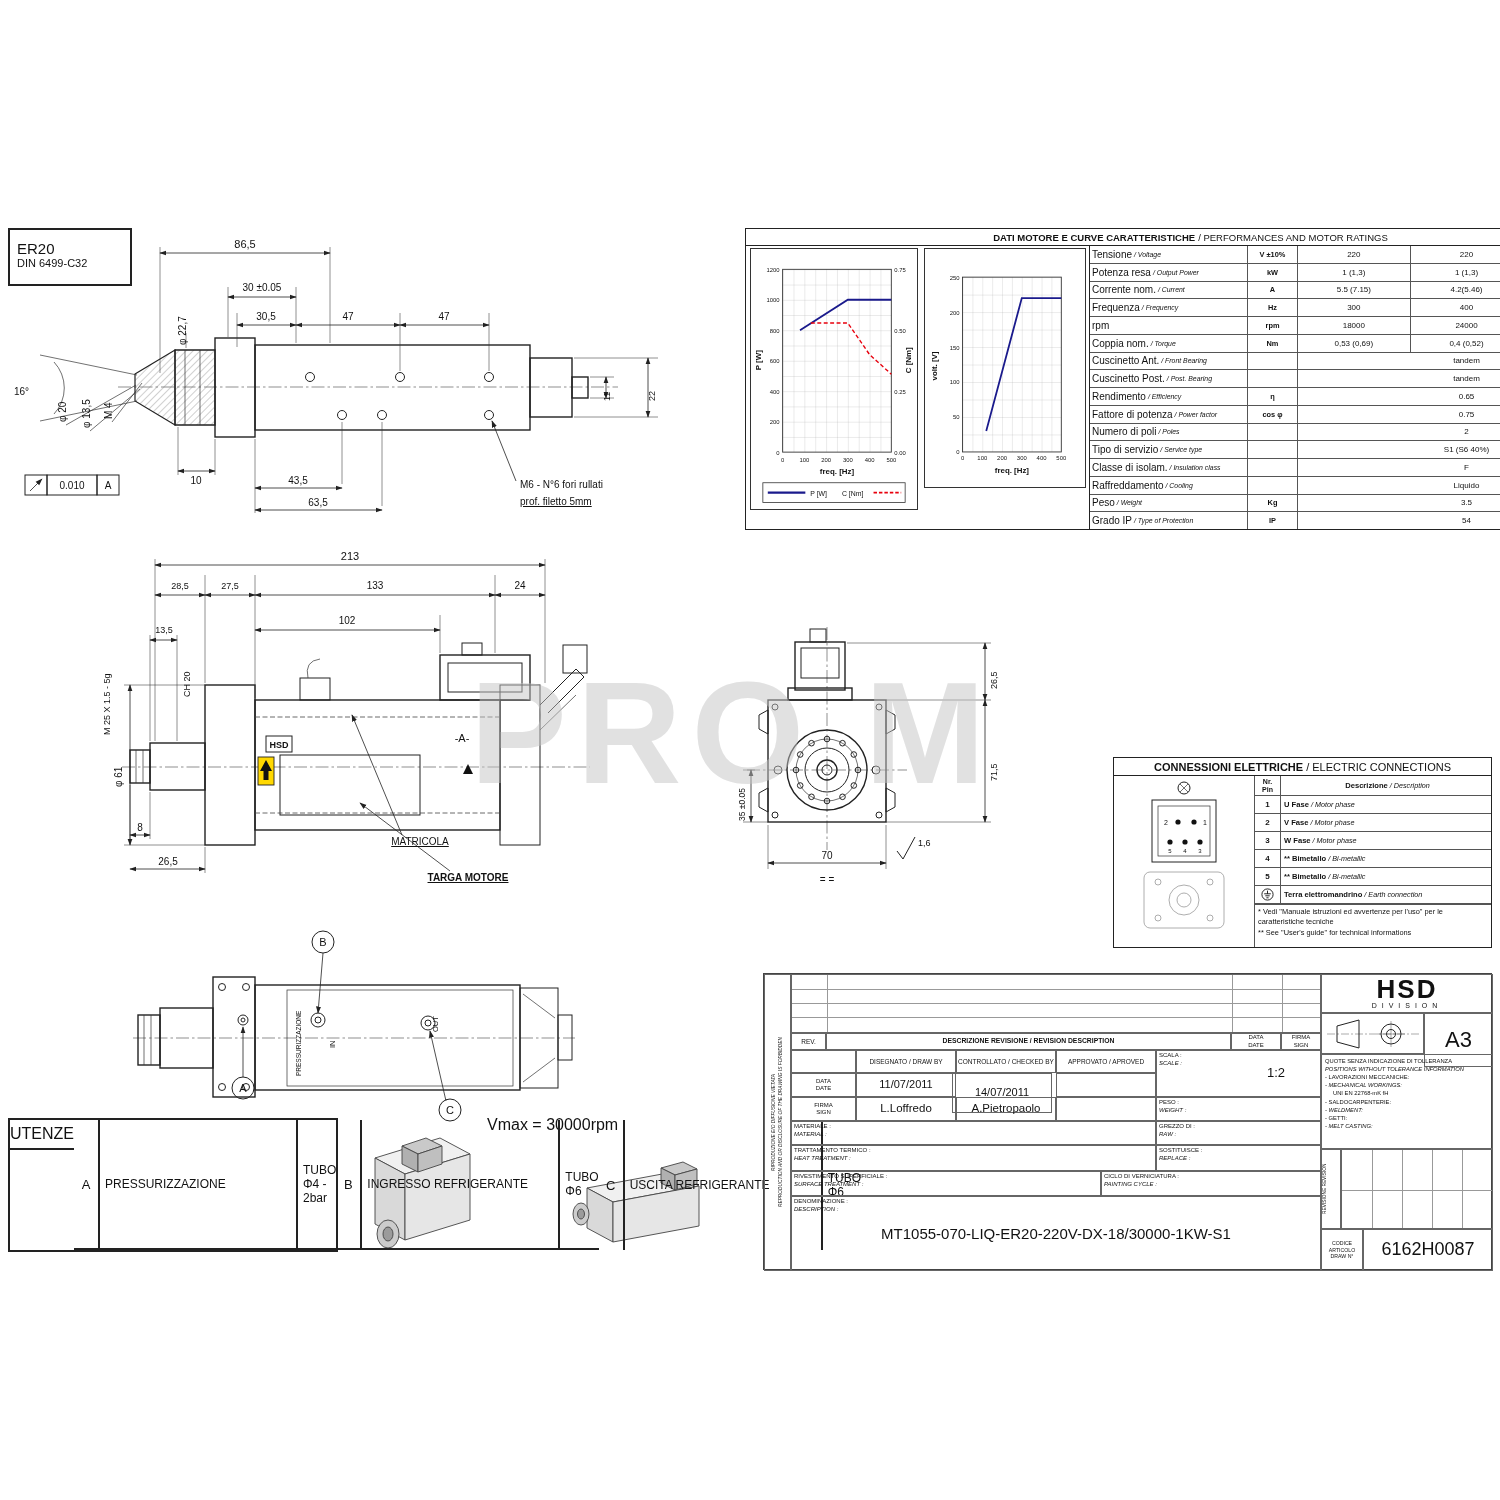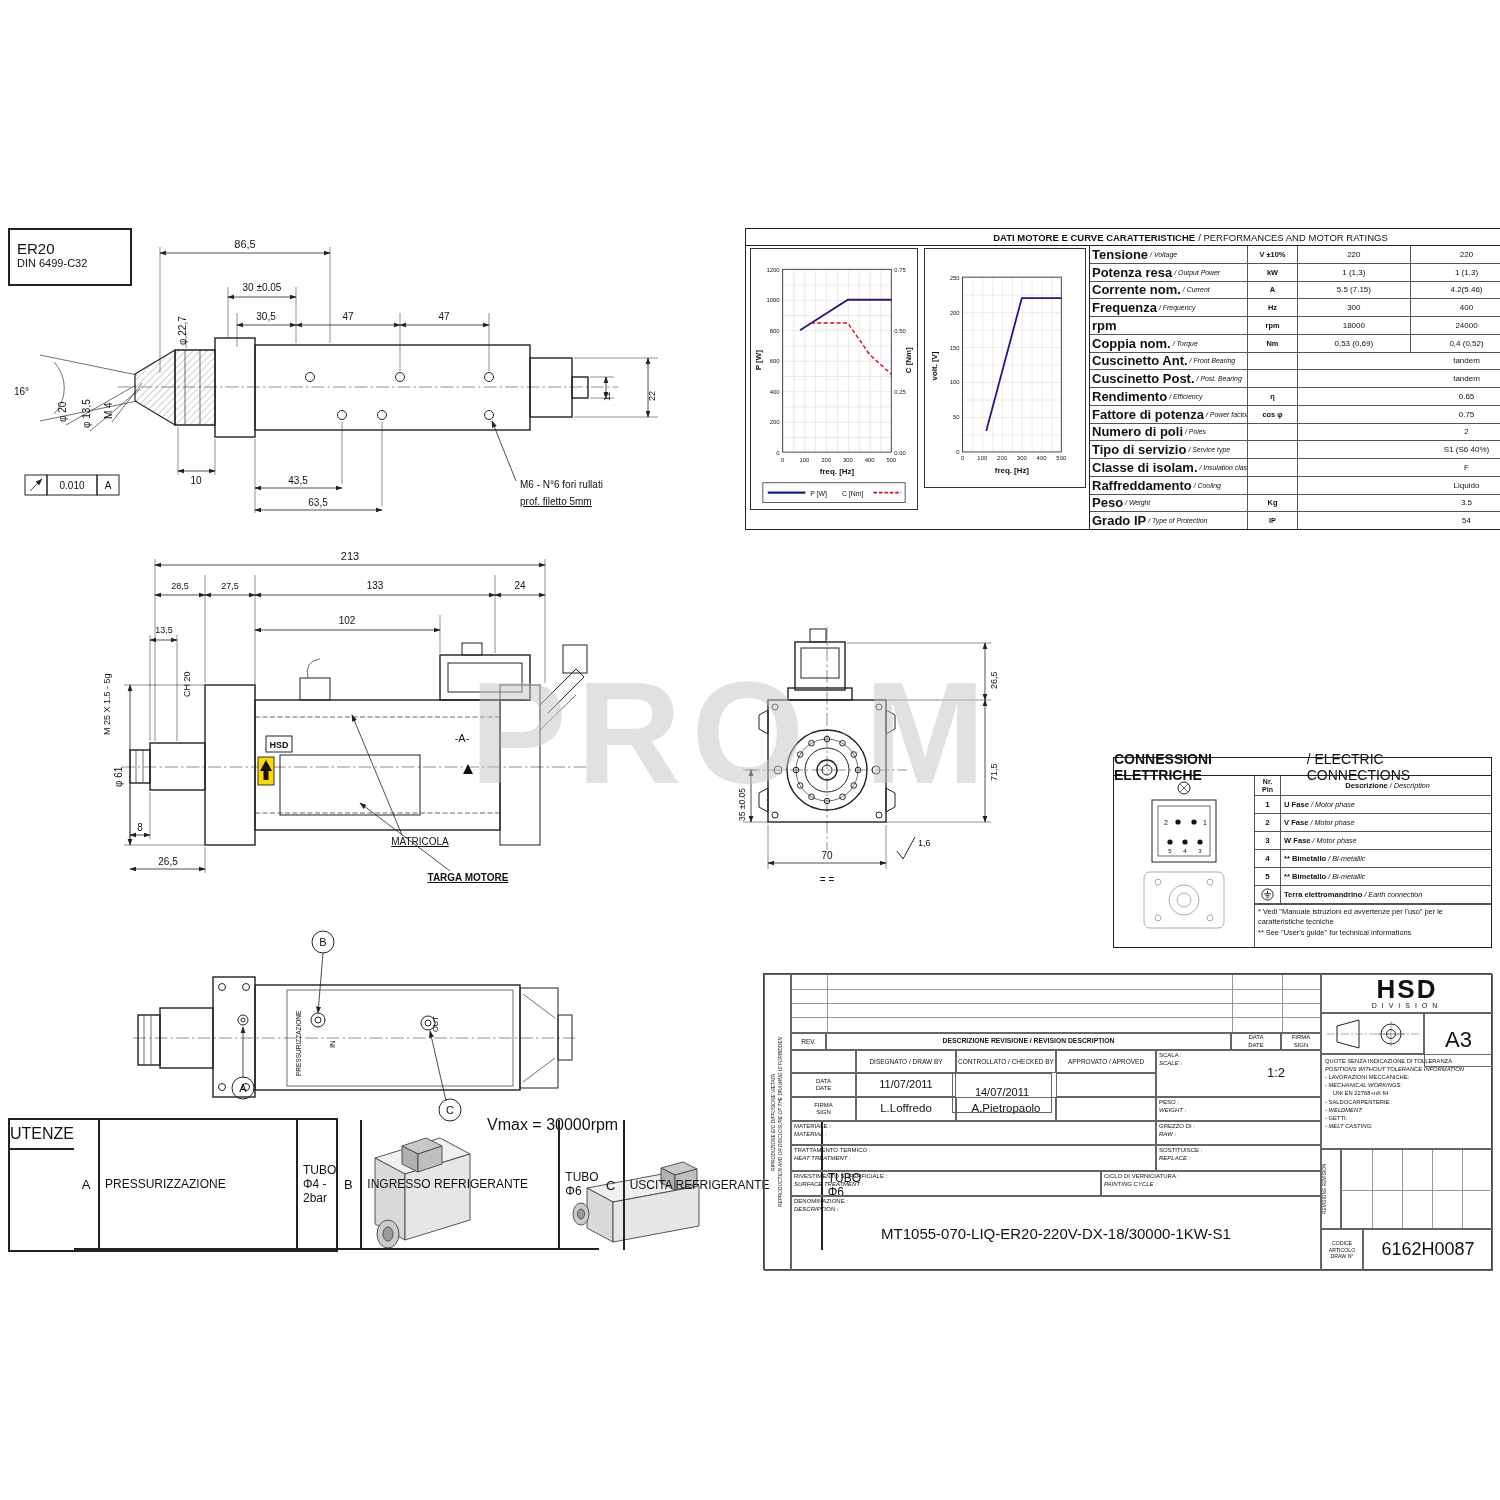--- a/index.html
+++ b/index.html
@@ -21,30 +21,30 @@
   
   .panel{border:1.5px solid #222;background:#fff}
   .ratings-title{height:17px;border-bottom:1.5px solid #222;display:flex;align-items:center;
       justify-content:center;font-size:9.5px;gap:3px}
   .rtable{position:absolute;left:343px;top:17px;right:0;bottom:0;border-left:1.5px solid #222;
       display:flex;flex-direction:column}
   .rrow{flex:1;display:flex;border-bottom:1px solid #555;font-size:8px;min-height:0}
   .rrow:last-child{border-bottom:none}
   .rlab{width:158px;border-right:1px solid #555;display:flex;align-items:center;
       padding:0 2px;gap:2px;overflow:hidden;white-space:nowrap}
-  .rlab .nm{font-weight:bold;font-size:13px}
+  .rlab .nm{font-weight:normal;font-size:10px}
   .rlab .enm{font-style:italic;font-size:6.9px}
   .runit{width:50px;border-right:1px solid #555;display:flex;align-items:center;
       justify-content:center;font-weight:bold;font-size:7.4px}
   .rval{flex:1;border-right:1px solid #555;display:flex;align-items:center;justify-content:center}
   .rval:last-child{border-right:none}
   .rspanv{flex:1;display:flex;align-items:center;justify-content:center}
   
   .conn-title{height:18px;border-bottom:1.5px solid #222;display:flex;align-items:center;
-      justify-content:center;font-size:14px;gap:3px}
+      justify-content:center;font-size:11px;gap:3px}
   .crow{display:flex;height:18px;border-bottom:1px solid #555;font-size:8px;align-items:stretch}
   .cpin{width:26px;border-right:1px solid #555;display:flex;align-items:center;
       justify-content:center;font-weight:bold}
   .cdesc{flex:1;display:flex;align-items:center;padding-left:3px;gap:2px;white-space:nowrap;overflow:hidden}
   .cdesc .nm{font-weight:bold;font-size:7.6px}
   .cdesc .enm{font-style:italic;font-size:7.2px}
   
   .ut{border:2px solid #222;display:flex;flex-direction:row}
   .ut-title{height:30px;border-bottom:2px solid #222;display:flex;align-items:center;
       justify-content:center;font-size:16px}

